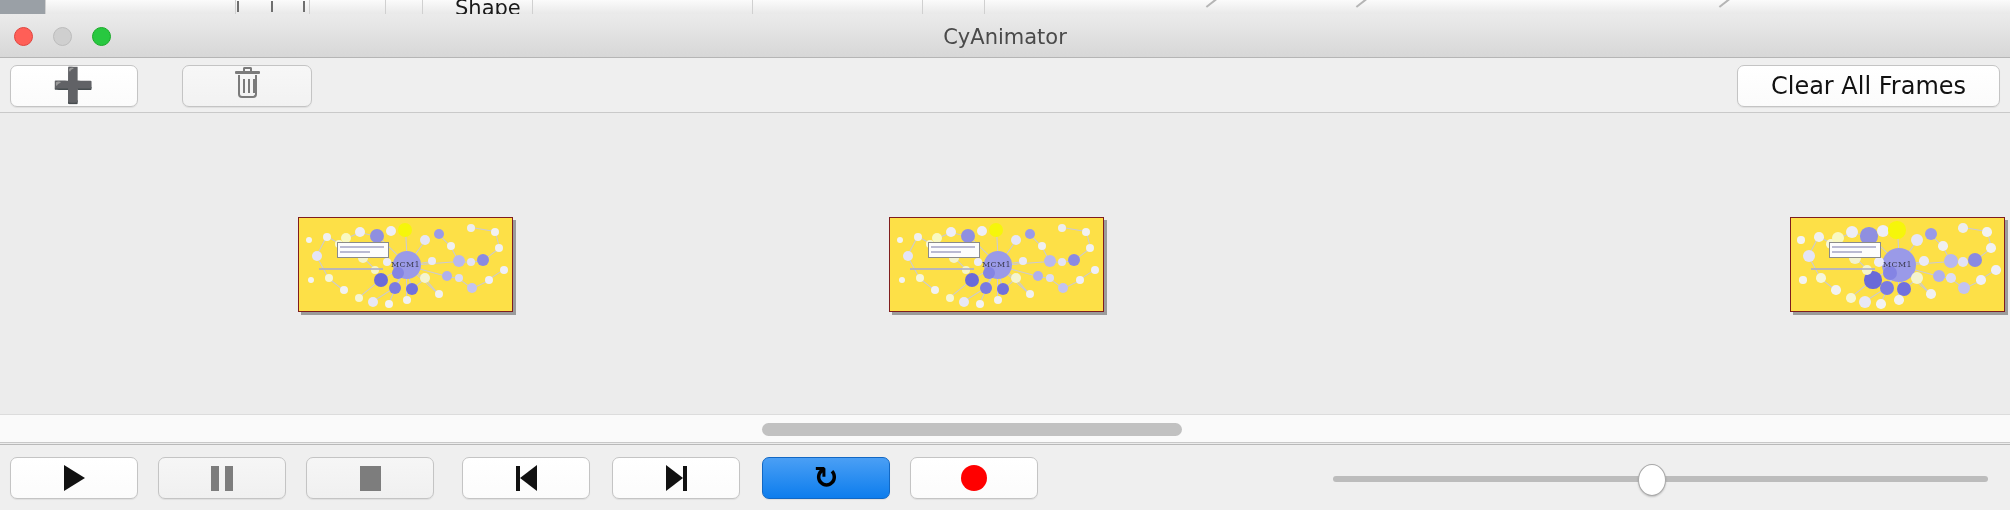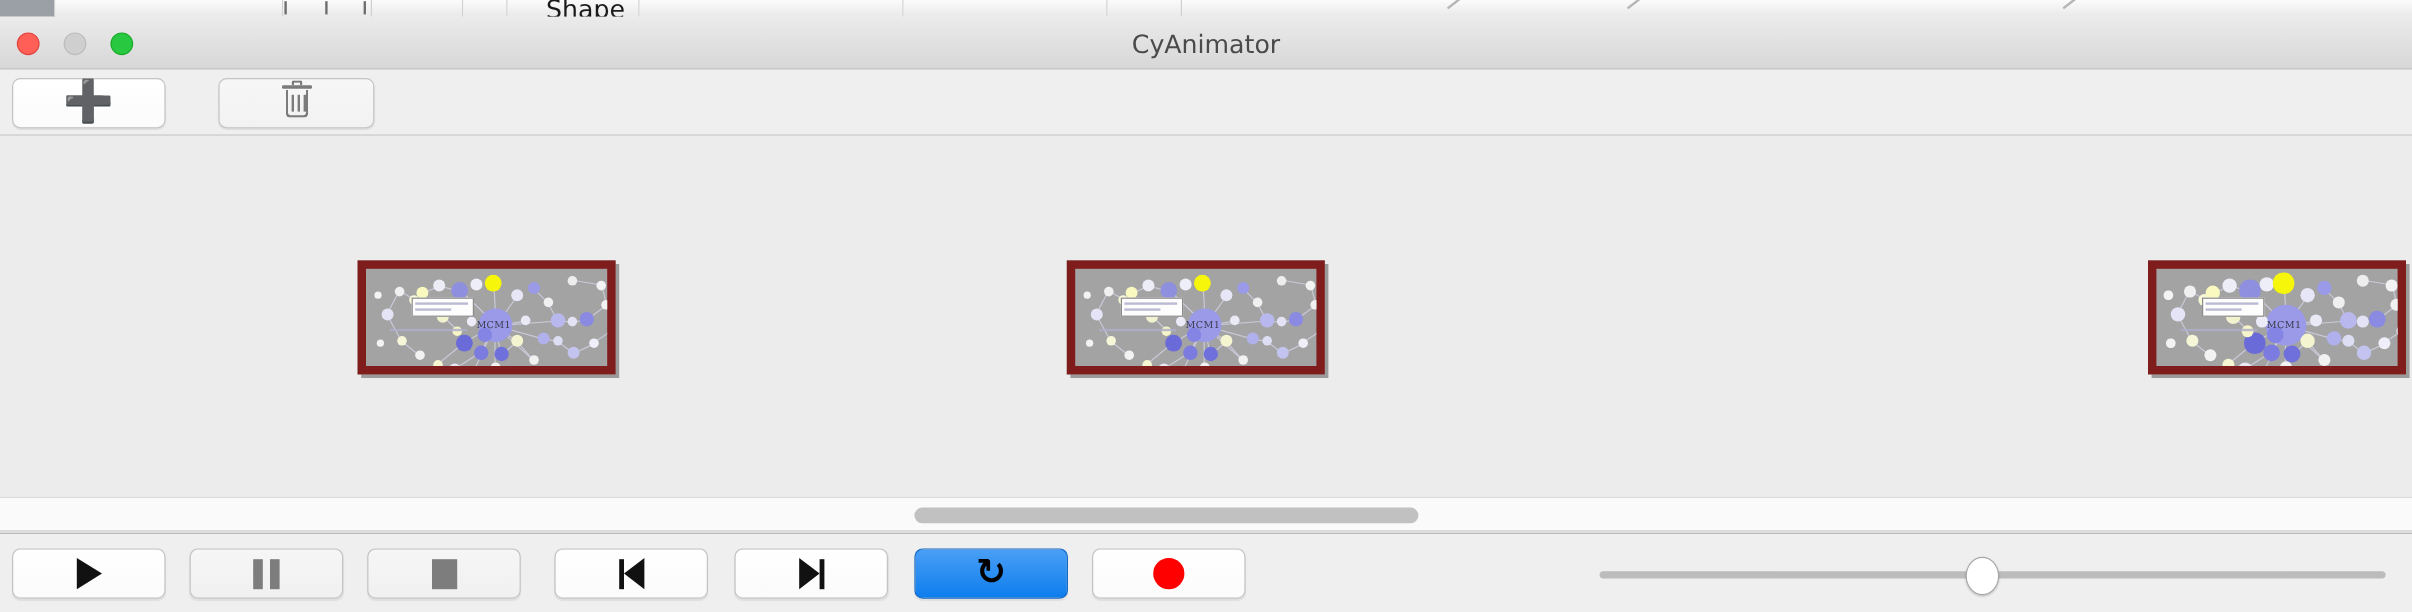--- a/index.html
+++ b/index.html
@@ -99,22 +99,22 @@
   
   .timeline {
     position: absolute; left: 0; top: 114px; width: 2010px; height: 300px;
     background: #ececec;
     overflow: hidden;
   }
 
   .frame {
     position: absolute;
     width: 215px; height: 95px;
-    background: #a3a3a3;
-    border: 7px solid #7f1d1d;
+    background: #fde047;
+    border: 1px solid #7f1d1d;
     box-shadow: 3px 3px 0 rgba(90,90,90,0.55);
     overflow: hidden;
   }
   .frame .net { position: absolute; inset: 0; }
   .frame .edge {
     position: absolute; height: 1px; background: #c9c9d8;
     transform-origin: 0 0;
   }
   .frame .node {
     position: absolute; border-radius: 50%;
@@ -242,20 +242,23 @@
   </div>
   <div class="btn flat" id="delete-frame-btn">
     <span class="trash-icon">
       <i class="handle"></i>
         <i class="lid"></i>
         <i class="can"></i>
       <i class="bar b1"></i>
         <i class="bar b2"></i>
         <i class="bar b3"></i>
     </span>
+  </div>
+  <div class="btn" id="clear-all-btn">
+    <span>Clear All Frames</span>
   </div>
 </div>
 
 <div class="timeline">
   <div id="frames-layer">
       <div class="frame" style="left: 298px; top: 103px;">
         <div class="net">
           <div class="edge" style="left: 108px; top: 47px; width: 30.0167px; transform: rotate(150.018deg);"></div>
           <div class="edge" style="left: 108px; top: 47px; width: 25.9422px; transform: rotate(117.553deg);"></div>
           <div class="edge" style="left: 108px; top: 47px; width: 24.5153px; transform: rotate(78.2317deg);"></div>

